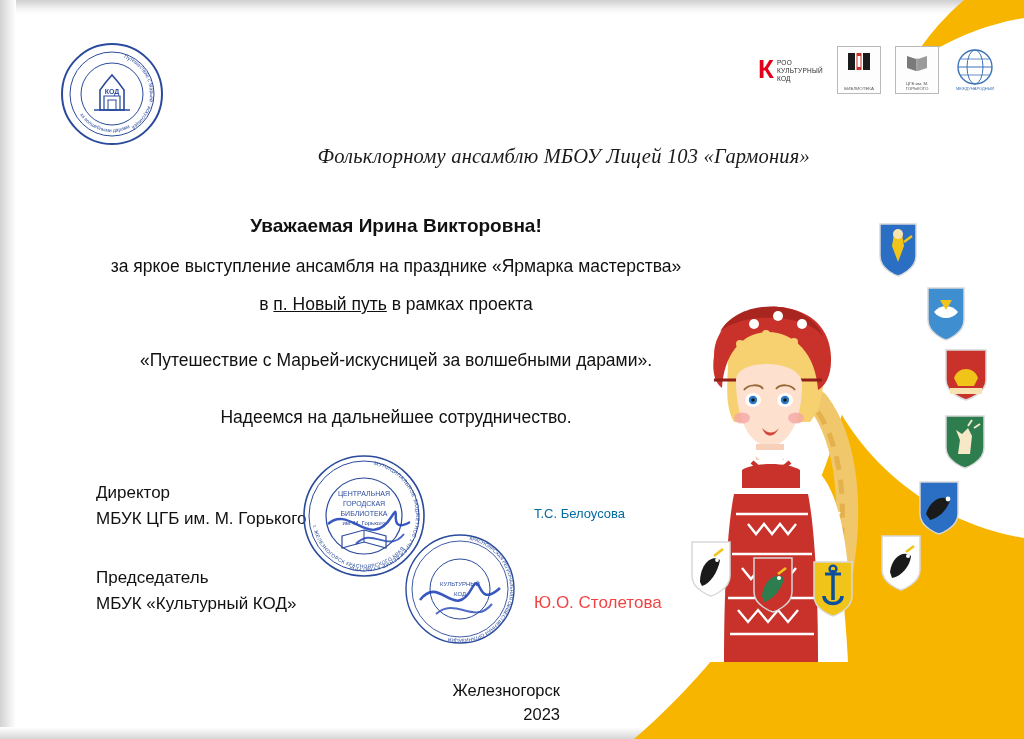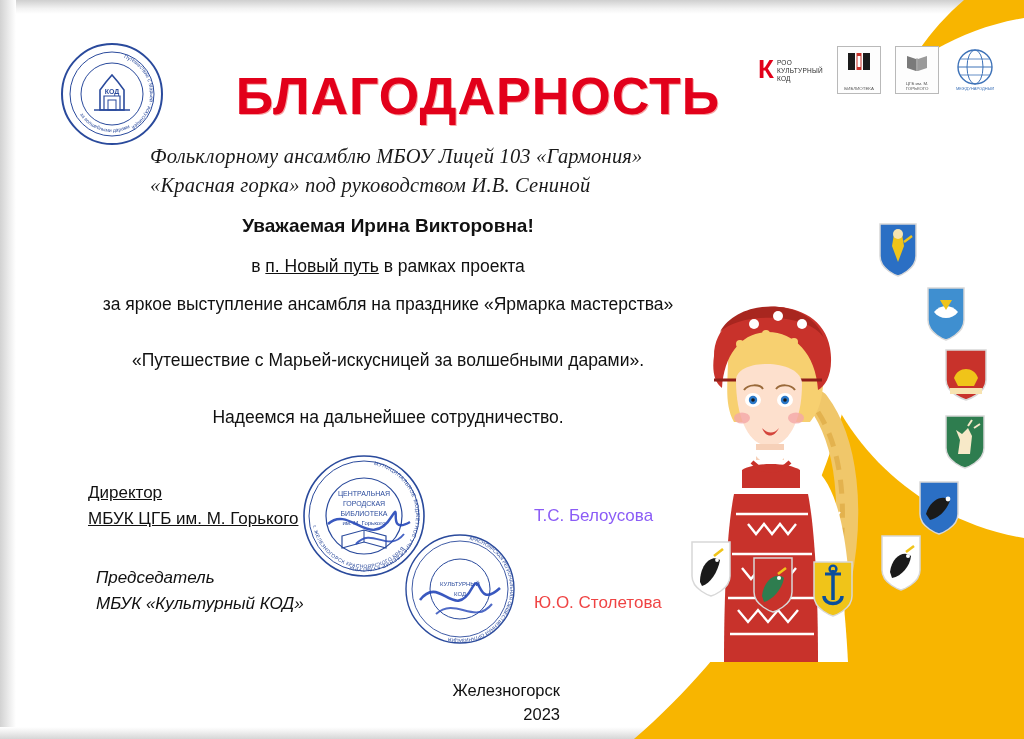--- a/index.html
+++ b/index.html
@@ -124,33 +124,33 @@
     letter-spacing: 1px;
     color: #e2001a;
     text-shadow: 1px 1px 0 #f7a6a6;
   }
 
   
   .subtitle {
     position: absolute;
     left: 150px; top: 142px;
     width: 660px;
-    text-align: left;
+    text-align: right;
     font-family: "Liberation Serif", serif;
     font-style: italic;
     font-size: 20.5px;
     color: #1a1a1a;
     line-height: 1.42;
     letter-spacing: 0.2px;
   }
 
   
   .body-text {
     position: absolute;
-    left: 58px; top: 212px;
+    left: 66px; top: 212px;
     width: 660px;
     text-align: center;
   }
   .body-text p {
     margin: 0 0 13px 0;
     font-family: "Liberation Sans", sans-serif;
     font-size: 17.5px;
     color: #111;
     line-height: 1.45;
   }
@@ -167,23 +167,23 @@
   }
 
   
   .sign-block {
     position: absolute;
     font-family: "Liberation Sans", sans-serif;
     font-size: 17px;
     color: #111;
     line-height: 1.5;
   }
-  .sign-director { left: 88px; top: 480px; text-decoration: underline; }
-  .sign-chairman { left: 96px; top: 565px; font-style: italic; }
-  .sign-name-1 { position: absolute; left: 534px; top: 506px; font-family: "Liberation Sans", sans-serif; font-size: 17px; color:#8b5cf6; }
+  .sign-director { left: 96px; top: 480px; }
+  .sign-chairman { left: 96px; top: 565px; }
+  .sign-name-1 { position: absolute; left: 534px; top: 506px; font-family: "Liberation Sans", sans-serif; font-size: 13px; color:#0369a1; }
   .sign-name-2 { position: absolute; left: 534px; top: 593px; font-family: "Liberation Sans", sans-serif; font-size: 17px; color:#ef4444; }
 
   
   .stamp-round {
     position: absolute;
     left: 300px; top: 452px;
     width: 128px; height: 128px;
   }
   .stamp-oval {
     position: absolute;
@@ -294,33 +294,31 @@
         <ellipse cx="22" cy="20" rx="8" ry="17" fill="none" stroke="#3d72b8" stroke-width="1"></ellipse>
         <line x1="5" y1="20" x2="39" y2="20" stroke="#3d72b8" stroke-width="1"></line>
         <line x1="7.5" y1="12" x2="36.5" y2="12" stroke="#3d72b8" stroke-width="0.8"></line>
         <line x1="7.5" y1="28" x2="36.5" y2="28" stroke="#3d72b8" stroke-width="0.8"></line>
         <text x="22" y="43" text-anchor="middle" font-family="Liberation Sans, sans-serif" font-size="4" fill="#3d72b8">МЕЖДУНАРОДНЫЙ</text>
       </svg>
     </div>
 
   </div>
 
-  <div class="title">БЛАГОДАРНОСТЬ</div>
 
   <div class="subtitle">
     <div>Фольклорному  ансамблю МБОУ Лицей 103 «Гармония»</div>
-    <div>«Красная горка» под руководством И.В. Сениной</div>
   </div>
 
   <div class="body-text">
     <p class="lead">Уважаемая Ирина Викторовна!</p>
+    <p>за яркое выступление ансамбля на празднике «Ярмарка мастерства»</p>
     <p>
       <span>в </span><span class="underline">п. Новый путь</span><span> в рамках  проекта</span>
     </p>
-    <p>за яркое выступление ансамбля на празднике «Ярмарка мастерства»</p>
     <p class="spaced">«Путешествие с Марьей-искусницей за волшебными дарами».</p>
     <p class="spaced">Надеемся на дальнейшее сотрудничество.</p>
   </div>
 
   <div class="sign-block sign-director">
     <div>Директор</div>
     <div>МБУК ЦГБ им. М. Горького</div>
   </div>
   <div class="sign-name-1">Т.С. Белоусова</div>
 

